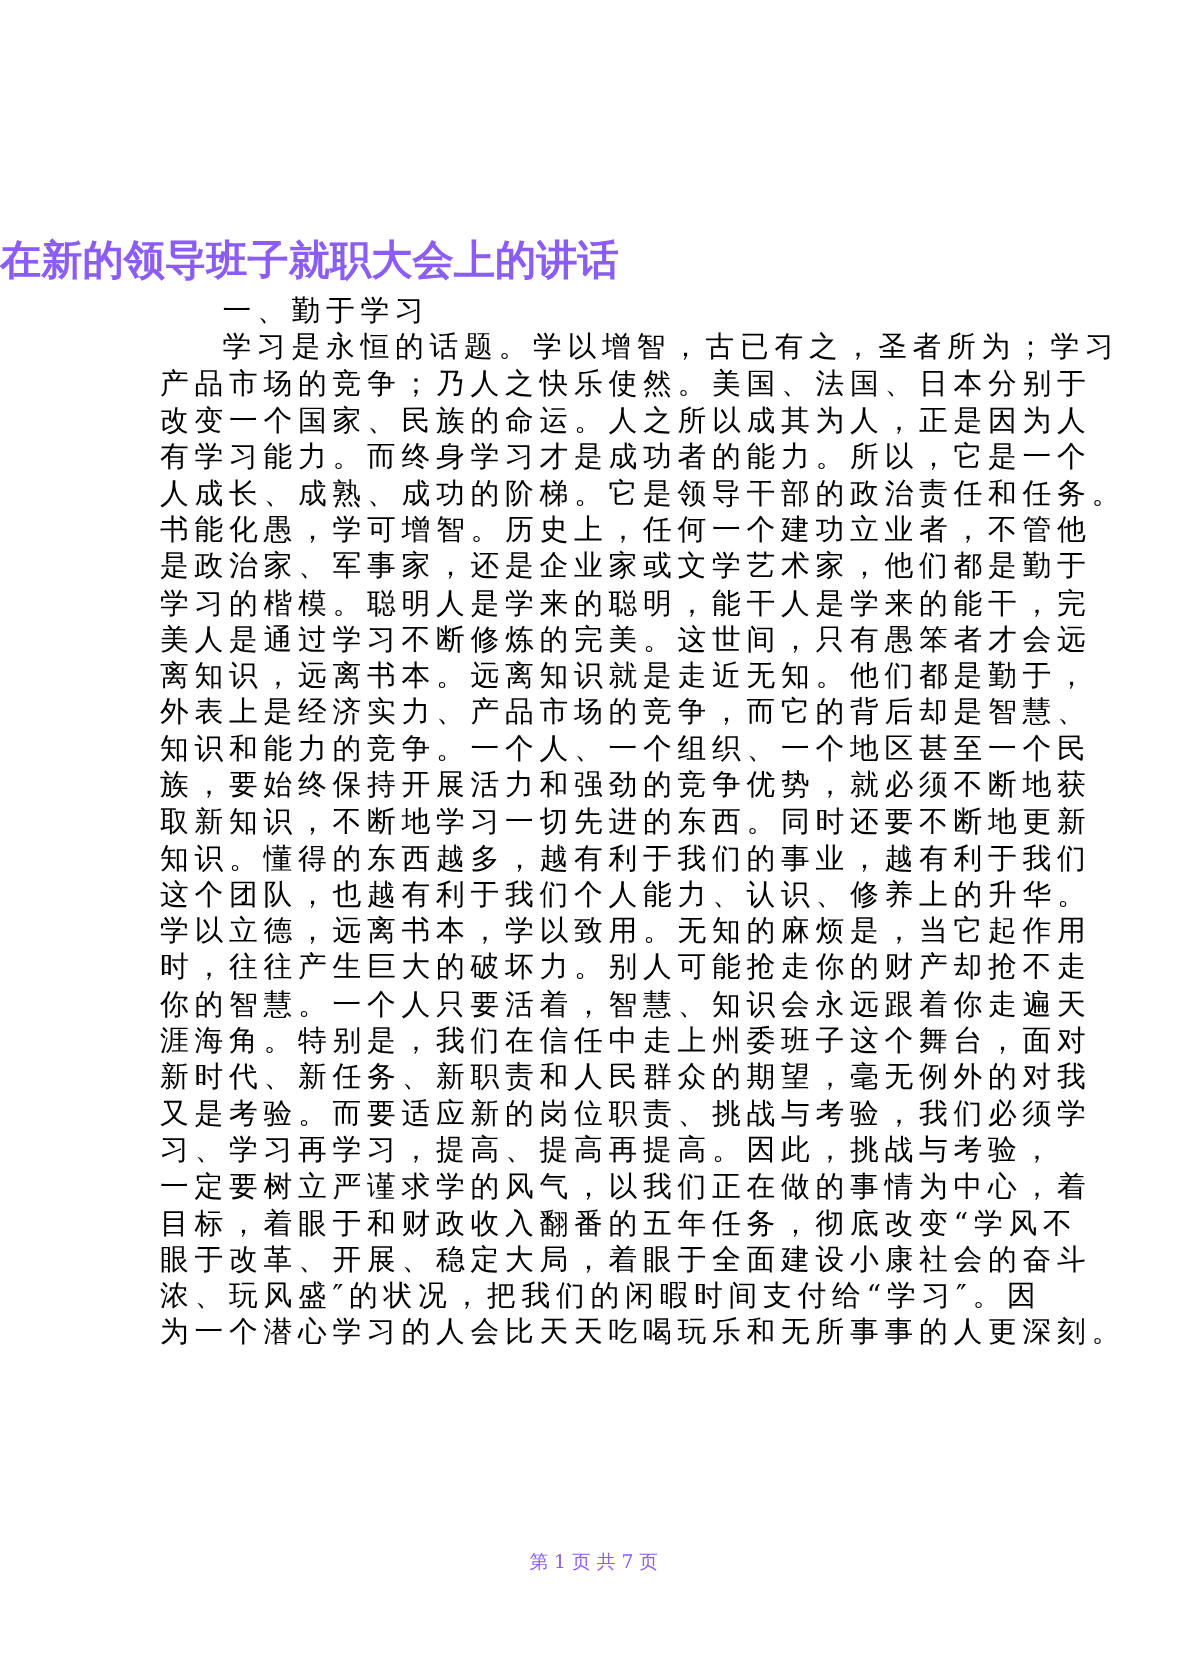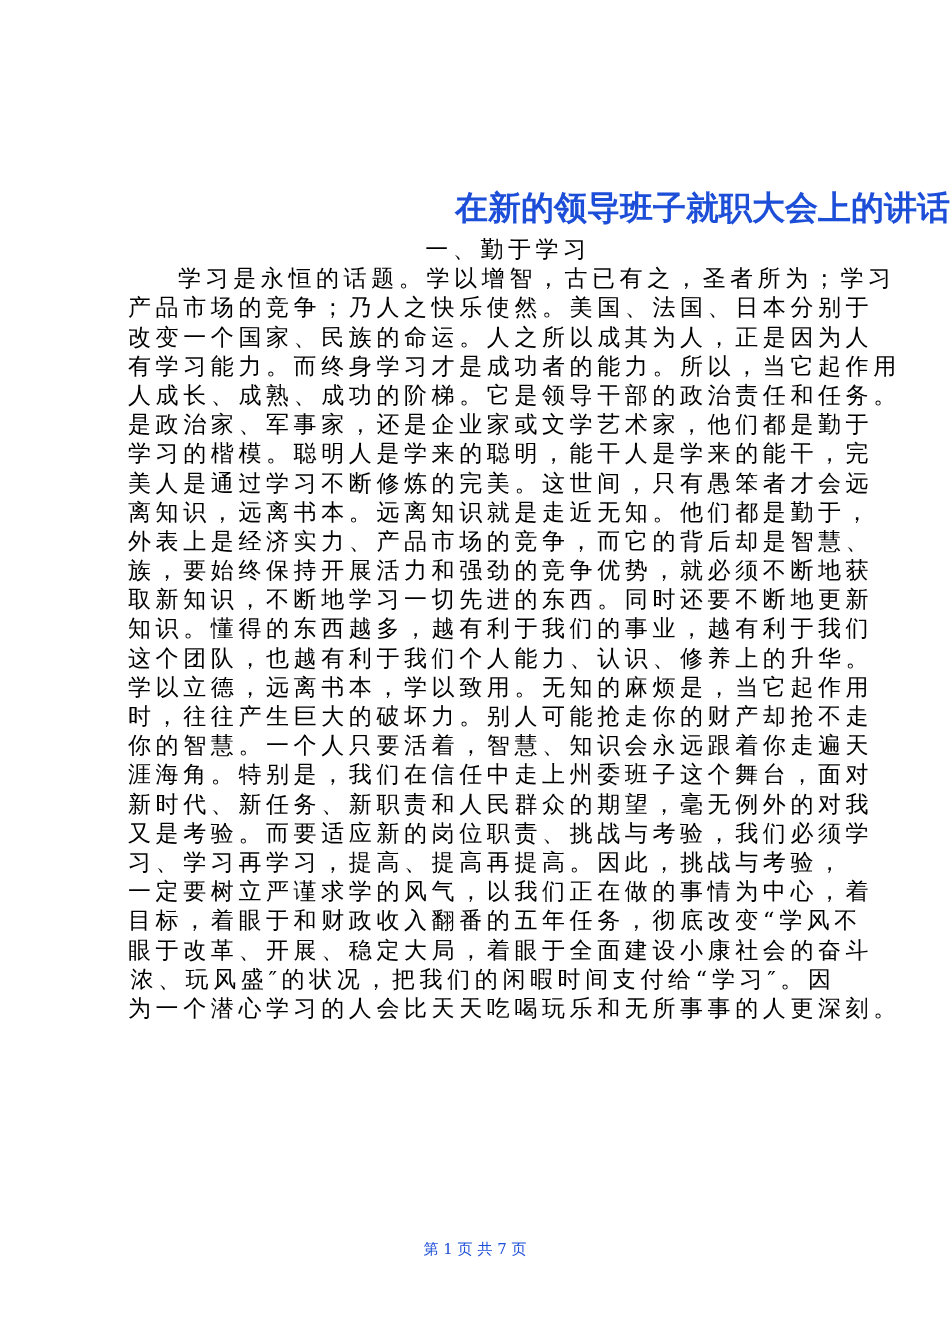--- a/index.html
+++ b/index.html
@@ -1,57 +1,58 @@
 <!DOCTYPE html>
 <html><head>
   <meta charset="utf-8">
   <style>
     html, body { margin: 0; padding: 0; background: #ffffff; }
     body { width: 950px; height: 1344px; position: relative; overflow: hidden; }
     .page { position: absolute; left: 0; top: 0; width: 950px; height: 1344px; background: #fff; }
     .title {
-      position: absolute; left: 0; top: 186px; width: 950px; text-align: right;
+      position: absolute; left: 0; top: 186px; width: 950px; text-align: left;
       font-family: "DejaVu Serif", "Liberation Serif", serif;
-      font-weight: bold; font-size: 33px; color: #1d4ed8; letter-spacing: 0px;
+      font-weight: bold; font-size: 33px; color: #8b5cf6; letter-spacing: 0px;
     }
     .body {
       position: absolute; left: 128px; top: 235px; width: 710px;
       font-family: "DejaVu Serif", "Liberation Serif", serif;
       font-size: 23px; color: #000;
     }
     .line {
       height: 29.2px; line-height: 29.2px; white-space: nowrap;
       letter-spacing: 4.6px;
-      text-align: center;
     }
     .indent { padding-left: 50px; }
     .footer {
       position: absolute; left: 0; top: 1240px; width: 950px; text-align: center;
       font-family: "DejaVu Serif", "Liberation Serif", serif;
-      font-size: 15px; color: #1d4ed8;
+      font-size: 15px; color: #8b5cf6;
     }
   </style>
 </head>
 <body>
 
 <div class="page">
   <div class="title">在新的领导班子就职大会上的讲话</div>
 
   <div class="body">
     <div class="line indent">一、勤于学习</div>
     <div class="line indent">学习是永恒的话题。学以增智，古已有之，圣者所为；学习</div>
     <div class="line">产品市场的竞争；乃人之快乐使然。美国、法国、日本分别于</div>
     <div class="line">改变一个国家、民族的命运。人之所以成其为人，正是因为人</div>
-    <div class="line">有学习能力。而终身学习才是成功者的能力。所以，当它起作用</div>
+    <div class="line">有学习能力。而终身学习才是成功者的能力。所以，它是一个</div>
     <div class="line">人成长、成熟、成功的阶梯。它是领导干部的政治责任和任务。</div>
+    <div class="line">书能化愚，学可增智。历史上，任何一个建功立业者，不管他</div>
     <div class="line">是政治家、军事家，还是企业家或文学艺术家，他们都是勤于</div>
     <div class="line">学习的楷模。聪明人是学来的聪明，能干人是学来的能干，完</div>
     <div class="line">美人是通过学习不断修炼的完美。这世间，只有愚笨者才会远</div>
     <div class="line">离知识，远离书本。远离知识就是走近无知。他们都是勤于，</div>
     <div class="line">外表上是经济实力、产品市场的竞争，而它的背后却是智慧、</div>
+    <div class="line">知识和能力的竞争。一个人、一个组织、一个地区甚至一个民</div>
     <div class="line">族，要始终保持开展活力和强劲的竞争优势，就必须不断地获</div>
     <div class="line">取新知识，不断地学习一切先进的东西。同时还要不断地更新</div>
     <div class="line">知识。懂得的东西越多，越有利于我们的事业，越有利于我们</div>
     <div class="line">这个团队，也越有利于我们个人能力、认识、修养上的升华。</div>
     <div class="line">学以立德，远离书本，学以致用。无知的麻烦是，当它起作用</div>
     <div class="line">时，往往产生巨大的破坏力。别人可能抢走你的财产却抢不走</div>
     <div class="line">你的智慧。一个人只要活着，智慧、知识会永远跟着你走遍天</div>
     <div class="line">涯海角。特别是，我们在信任中走上州委班子这个舞台，面对</div>
     <div class="line">新时代、新任务、新职责和人民群众的期望，毫无例外的对我</div>
     <div class="line">又是考验。而要适应新的岗位职责、挑战与考验，我们必须学</div>

